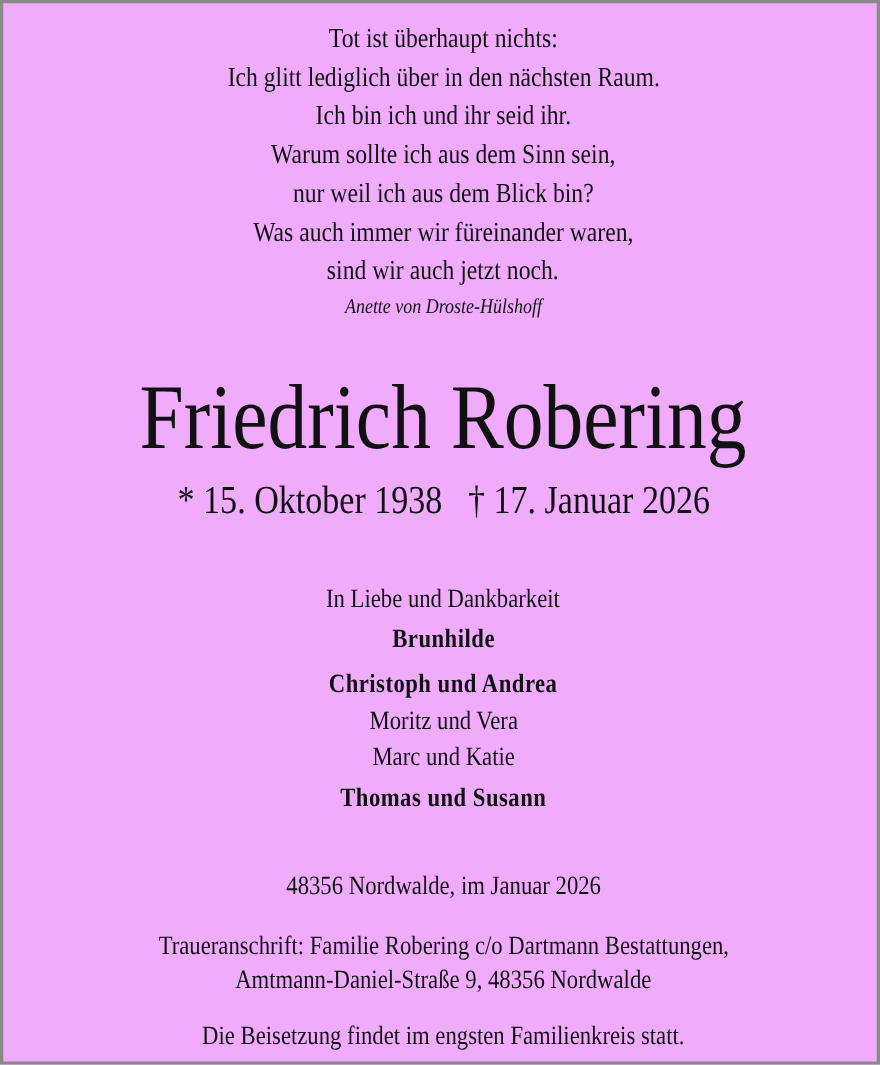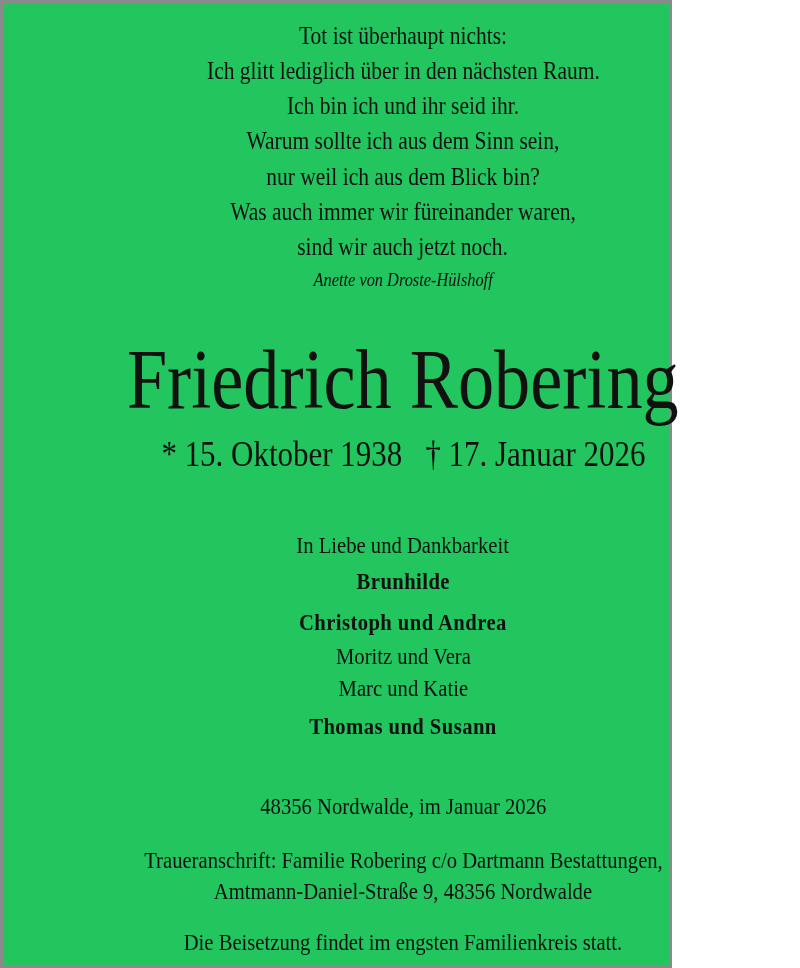--- a/index.html
+++ b/index.html
@@ -1,19 +1,19 @@
 <!DOCTYPE html>
 <html><head>
 <meta charset="utf-8">
 <style>
   html, body { margin:0; padding:0; background:#ffffff; }
   body { width:800px; height:968px; position:relative; overflow:hidden; }
   .frame {
-    position:absolute; left:0; top:0; width:672px; height:968px;
-    box-sizing:border-box; border:3px solid #8a8a8a; background:#22c55e;
+    position:absolute; left:0; top:0; width:800px; height:968px;
+    box-sizing:border-box; border:3px solid #8a8a8a; background:#f0abfc;
   }
   .line {
     position:absolute; left:0; width:800px; text-align:center;
     font-family:"Liberation Serif", serif; color:#111; white-space:nowrap;
   }
   .cond { display:inline-block; transform:scaleX(0.86); transform-origin:center; }
   .poem { font-size:25px; }
   .author { font-size:19px; font-style:italic; }
   .name { font-size:84px; }
   .dates { font-size:36px; }

